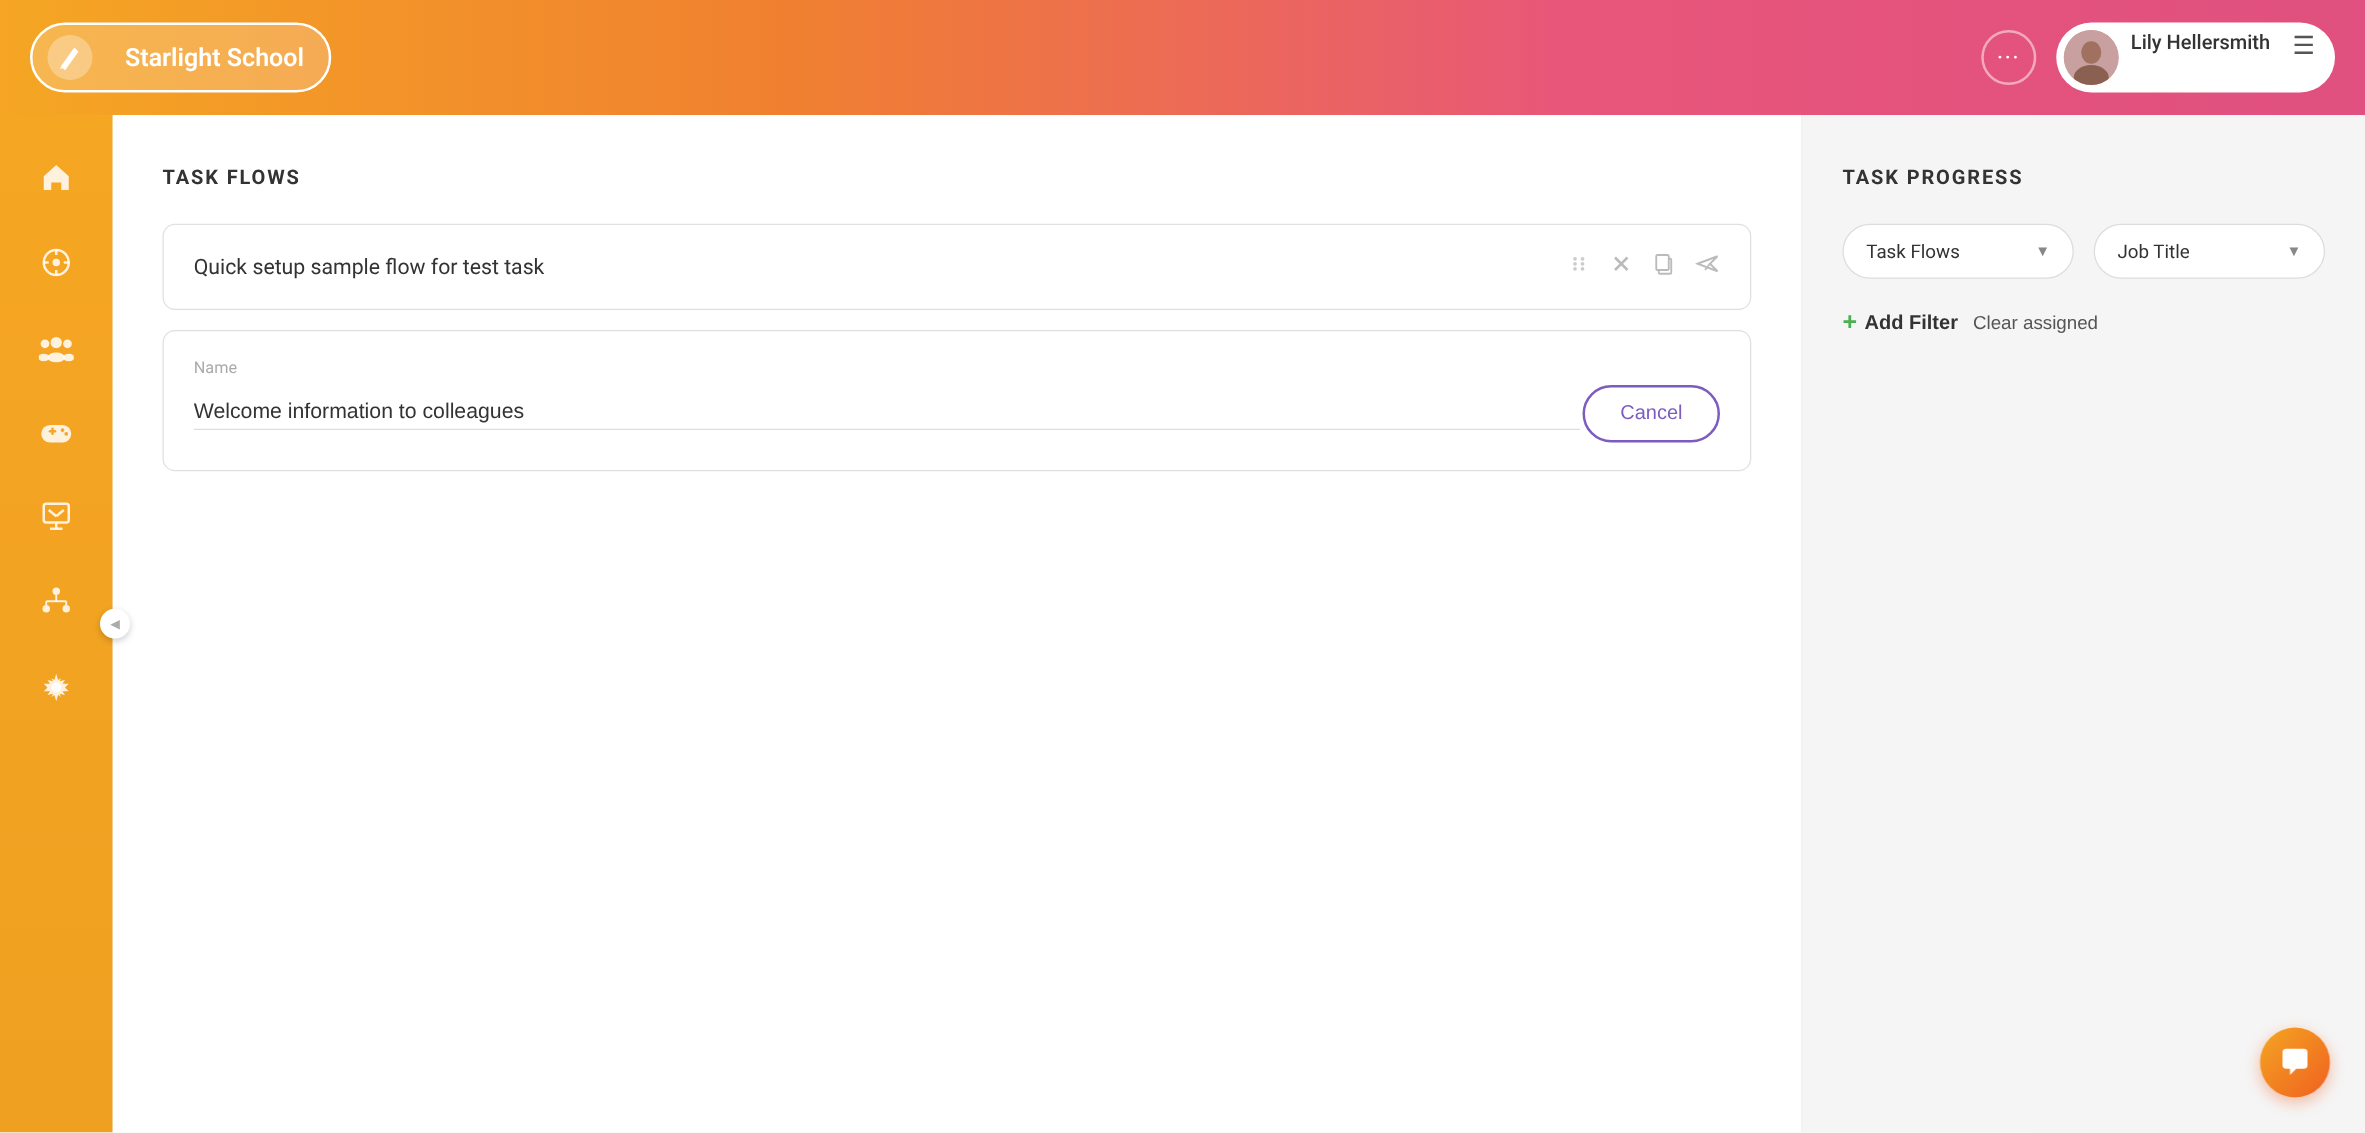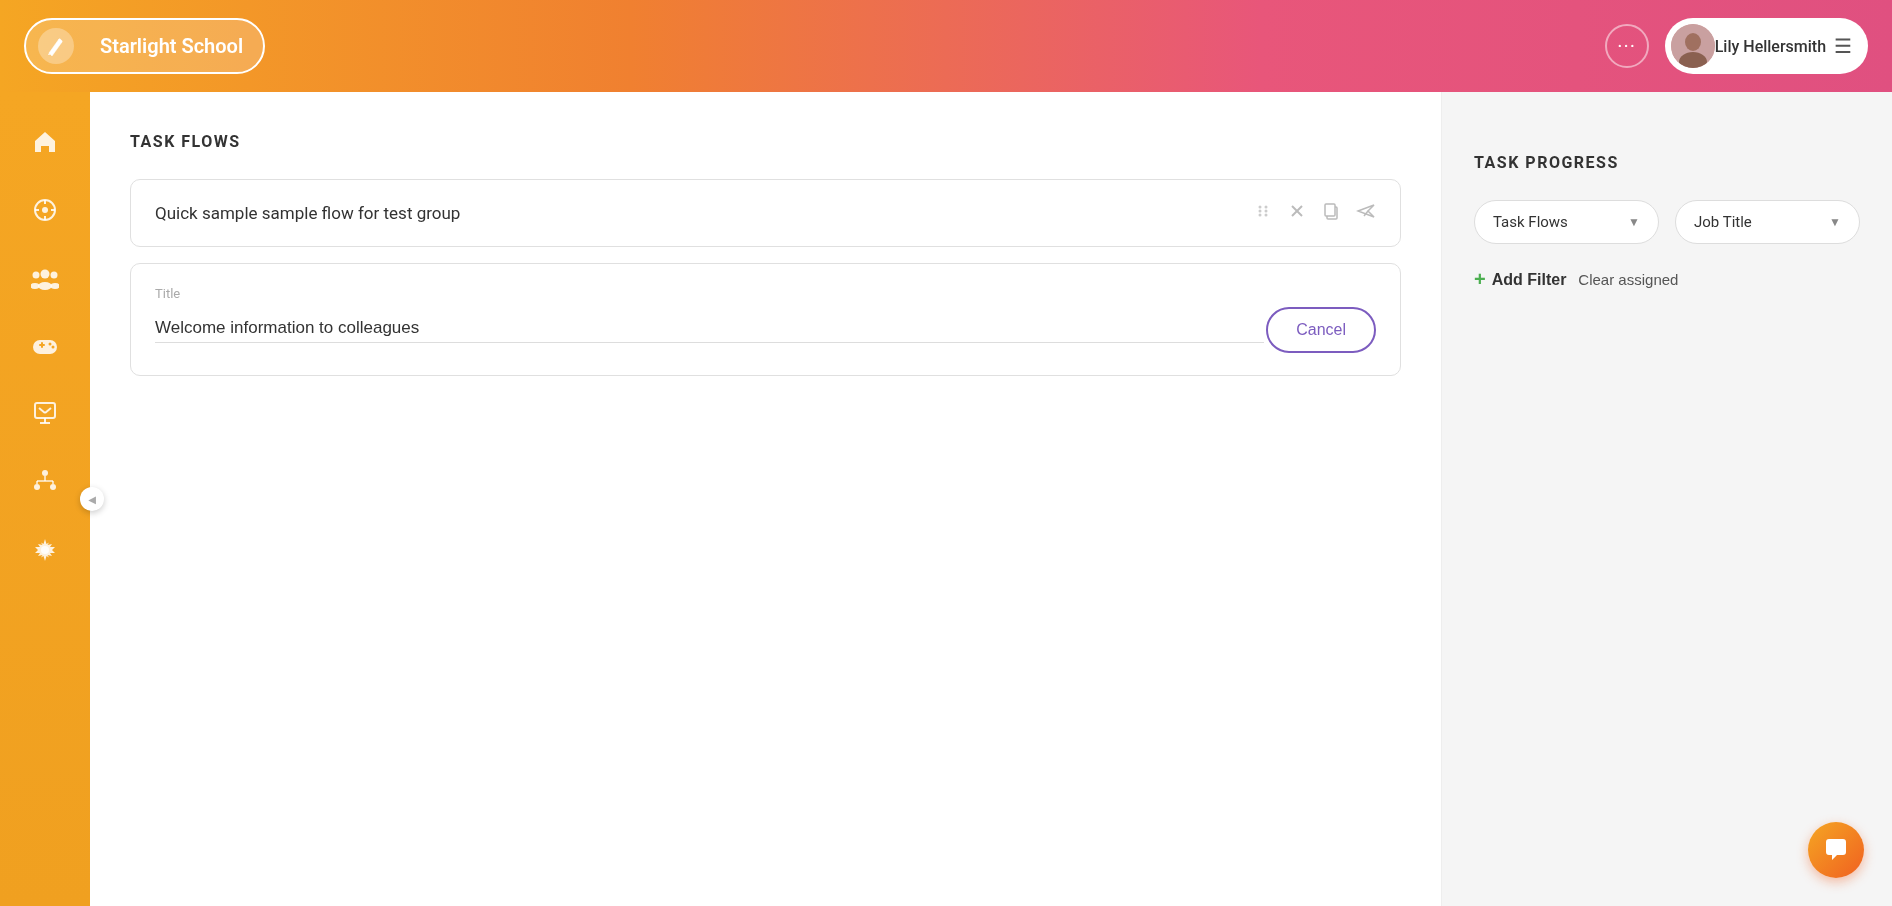--- a/index.html
+++ b/index.html
@@ -54,21 +54,21 @@
       display: flex;
       align-items: center;
       justify-content: center;
       color: white;
       cursor: pointer;
       font-size: 20px;
       letter-spacing: 1px;
     }
     .user-pill {
       display: flex;
-      align-items: center;
+      gap: 10px;
       background: white;
       border-radius: 40px;
       padding: 6px 16px 6px 6px;
     }
     .user-avatar {
       width: 44px;
       height: 44px;
       border-radius: 50%;
       background: #d4a0a0;
       overflow: hidden;
@@ -222,21 +222,21 @@
       color: #7c5cbf;
       font-size: 16px;
       cursor: pointer;
       white-space: nowrap;
     }
 
     
     .task-progress-panel {
       width: 450px;
       background: #f5f5f5;
-      padding: 61px 32px;
+      padding: 40px 32px;
     }
 
     .filter-row {
       display: flex;
       gap: 16px;
       margin-bottom: 24px;
     }
     .filter-dropdown {
       flex: 1;
       display: flex;
@@ -406,21 +406,21 @@
       <span style="color:#aaa; font-size:10px;">◀</span>
     </div>
   </div>
 
   <div class="content-area">
 
     <div class="task-flows-panel">
       <div class="panel-title">TASK FLOWS</div>
 
       <div class="flow-card">
-        <div class="flow-card-text">Quick sample sample flow for test group</div>
+        <div class="flow-card-text">Quick setup sample flow for test task</div>
         <div class="flow-card-actions">
           <span class="flow-action-icon">
             <svg width="18" height="18" viewBox="0 0 18 18" fill="none">
               <circle cx="6" cy="5" r="1.5" fill="#ccc"></circle>
               <circle cx="12" cy="5" r="1.5" fill="#ccc"></circle>
               <circle cx="6" cy="9" r="1.5" fill="#ccc"></circle>
               <circle cx="12" cy="9" r="1.5" fill="#ccc"></circle>
               <circle cx="6" cy="13" r="1.5" fill="#ccc"></circle>
               <circle cx="12" cy="13" r="1.5" fill="#ccc"></circle>
             </svg>
@@ -440,21 +440,21 @@
           <span class="flow-action-icon">
             <svg width="20" height="18" viewBox="0 0 20 18" fill="none">
               <path d="M2 9 L18 3 L12 9 L18 15 Z" stroke="#bbb" stroke-width="1.5" fill="none"></path>
               <line x1="12" y1="9" x2="8" y2="14" stroke="#bbb" stroke-width="1.5"></line>
             </svg>
           </span>
         </div>
       </div>
 
       <div class="flow-edit-card">
-        <div class="flow-edit-label">Title</div>
+        <div class="flow-edit-label">Name</div>
         <div class="flow-edit-row">
           <input type="text" class="flow-edit-input" value="Welcome information to colleagues" style="">
           <button class="cancel-btn">Cancel</button>
         </div>
       </div>
     </div>
 
     <div class="task-progress-panel">
       <div class="panel-title">TASK PROGRESS</div>
 

